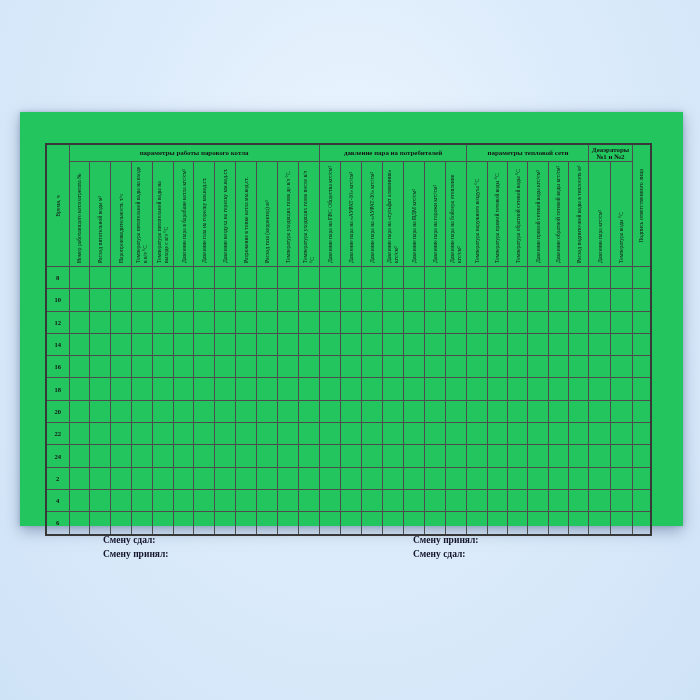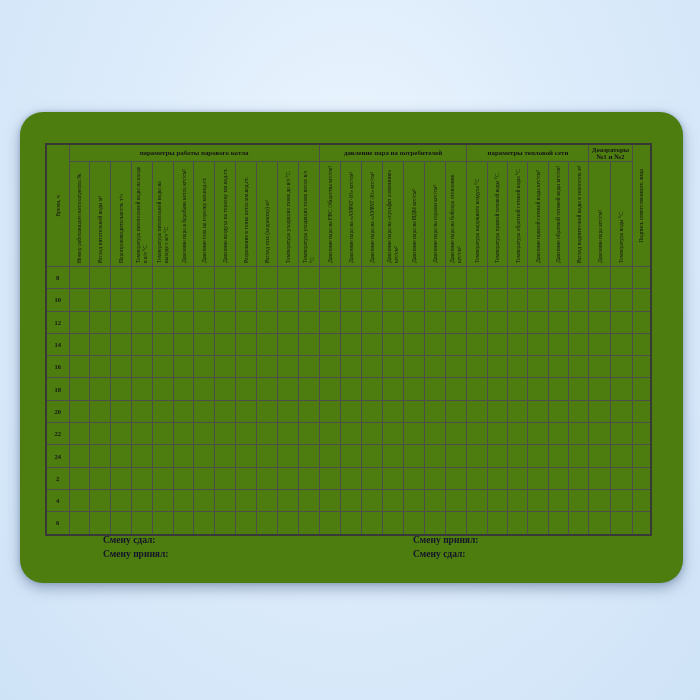--- a/index.html
+++ b/index.html
@@ -4,24 +4,23 @@
 <style>
   html, body {
     margin: 0; padding: 0;
     width: 700px; height: 700px;
     overflow: hidden;
     background: radial-gradient(ellipse at 50% 32%, #edf6fe 0%, #ddecfb 45%, #cfe3f7 100%);
     font-family: "Liberation Serif", "DejaVu Serif", serif;
   }
   .paper {
     position: absolute; left: 20px; top: 112px;
-    width: 663px; height: 471px;
-    background: #4d7c0f;
+    width: 663px; height: 414px;
+    background: #22c55e;
     box-shadow: 0 5px 14px rgba(88,110,145,0.55), 0 0 4px rgba(88,110,145,0.35);
-    border-radius: 23px;
   }
   table.log {
     position: absolute; left: 25px; top: 31px;
     border-collapse: collapse; table-layout: fixed;
     width: 605px;
     border: 2px solid #383838;
   }
   table.log th, table.log td {
     border: 1px solid #4d4d4d;
     padding: 0;

